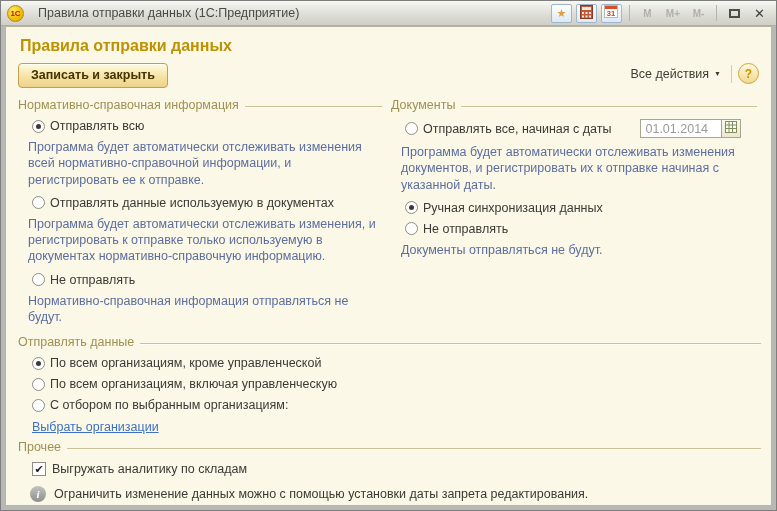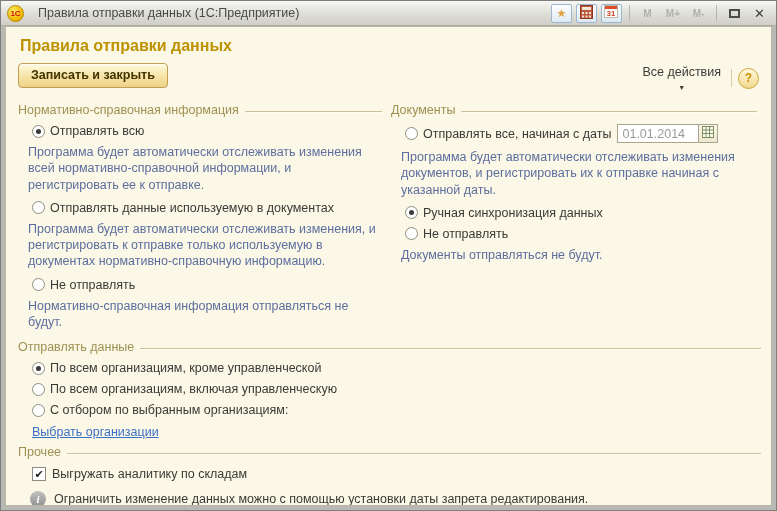--- a/index.html
+++ b/index.html
@@ -59,21 +59,21 @@
   }
   .cmdbar { display:flex; align-items:flex-start; margin:0 2px 8px 0; }
   .btn-primary {
     font-family:inherit; font-size:12.5px; font-weight:bold; color:#433400;
     background:linear-gradient(#fffbe2,#f6e3a4 55%,#eed28a);
     border:1px solid #bfa050; border-radius:4px;
     padding:4px 12px 5px 12px; cursor:pointer;
     box-shadow:inset 0 1px 0 #fffef2;
   }
   .cmd-right { margin-left:auto; display:flex; align-items:center; gap:6px; }
-  .all-actions { display:flex; align-items:center; gap:5px; color:#3c3c38; cursor:pointer; padding:2px 4px;flex-direction:column; }
+  .all-actions { display:flex; align-items:center; gap:5px; color:#3c3c38; cursor:pointer; padding:2px 4px; }
   .dd-arrow { font-size:7px; color:#3c3c38; }
   .cmd-sep { width:1px; height:18px; background:#d4cdab; }
   .help-btn {
     width:19px; height:19px; border-radius:50%;
     border:1px solid #cfa43a;
     background:linear-gradient(#fff9dd,#f2d večer);
     background:linear-gradient(#fff9dd,#f2d88e);
     color:#c88f00; font-weight:bold; font-size:12px;
     display:flex; align-items:center; justify-content:center; cursor:pointer;
   }
@@ -89,21 +89,21 @@
     width:11px; height:11px; border-radius:50%;
     border:1px solid #8d8d83; background:#fff;
     position:relative; flex:0 0 11px;
   }
   .radio.selected::after {
     content:""; position:absolute; left:3px; top:3px;
     width:5px; height:5px; border-radius:50%; background:#3a3a3a;
   }
   .opt-label { color:#3a3a36; }
   .desc { color:#5d6e9e; padding-left:10px; padding-right:4px; line-height:1.3; margin:4px 0 8px 0; }
-  .date-group { display:flex; align-items:center; margin-left:1px; }
+  .date-group { display:flex; align-items:center; margin-left:24px; }
   .date-input {
     width:82px; height:19px; box-sizing:border-box;
     border:1px solid #a8a48e; background:#fff;
     color:#9a9a96; font-family:inherit; font-size:12.5px; padding:0 4px;
   }
   .date-pick-btn {
     width:19px; height:19px; box-sizing:border-box;
     border:1px solid #a8a48e; border-left:none;
     background:linear-gradient(#fbf9ec,#ece7cf);
     display:flex; align-items:center; justify-content:center; cursor:pointer; padding:0;

